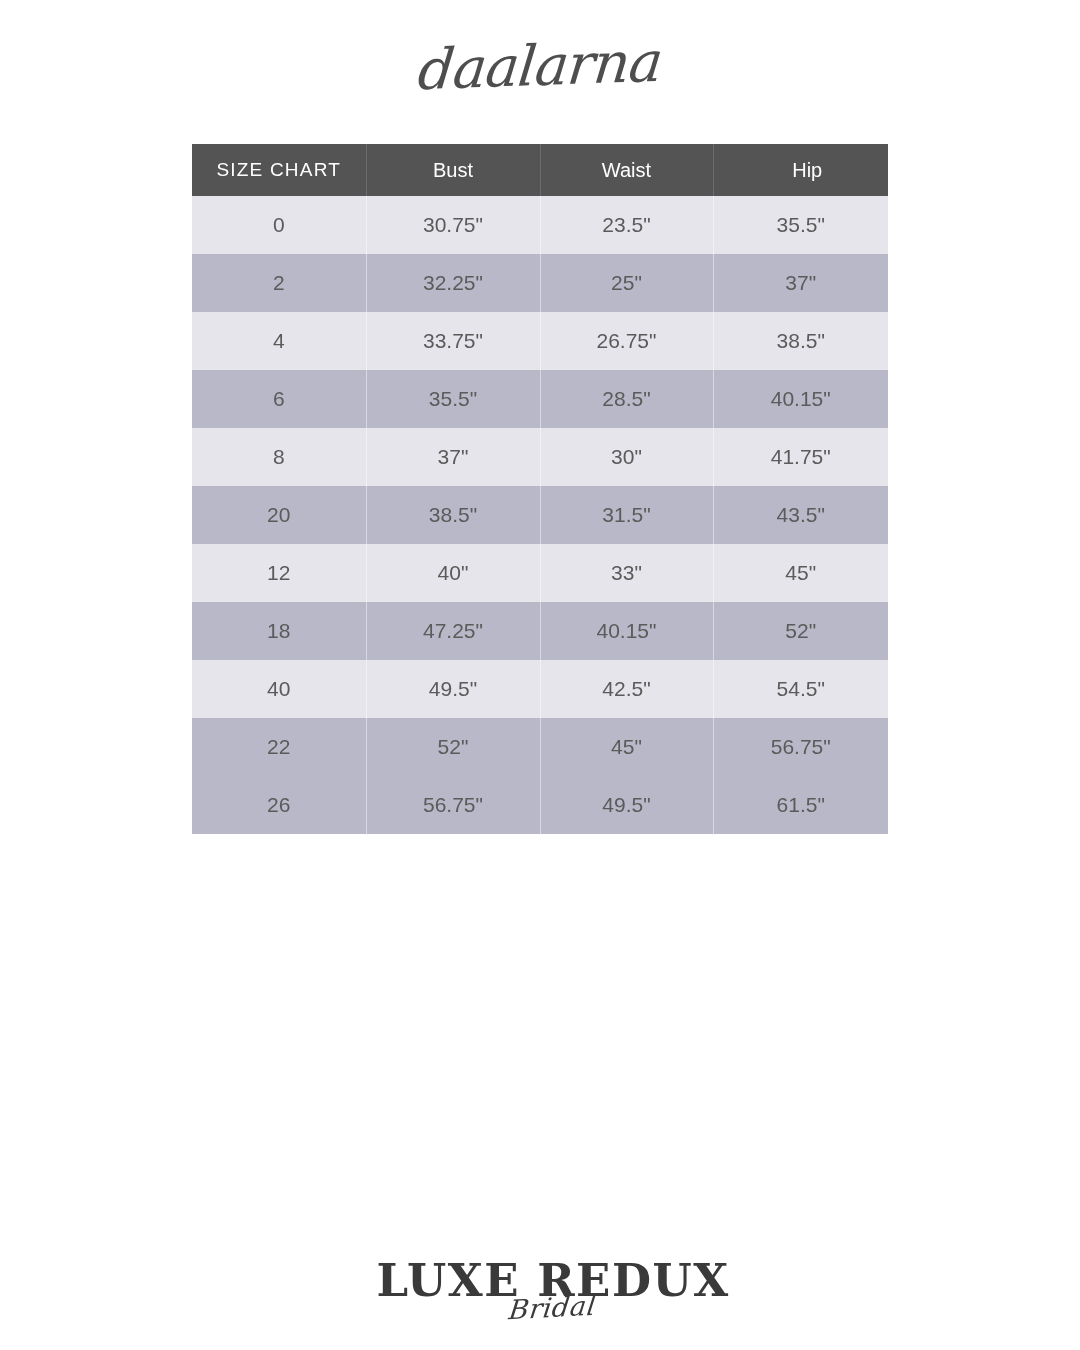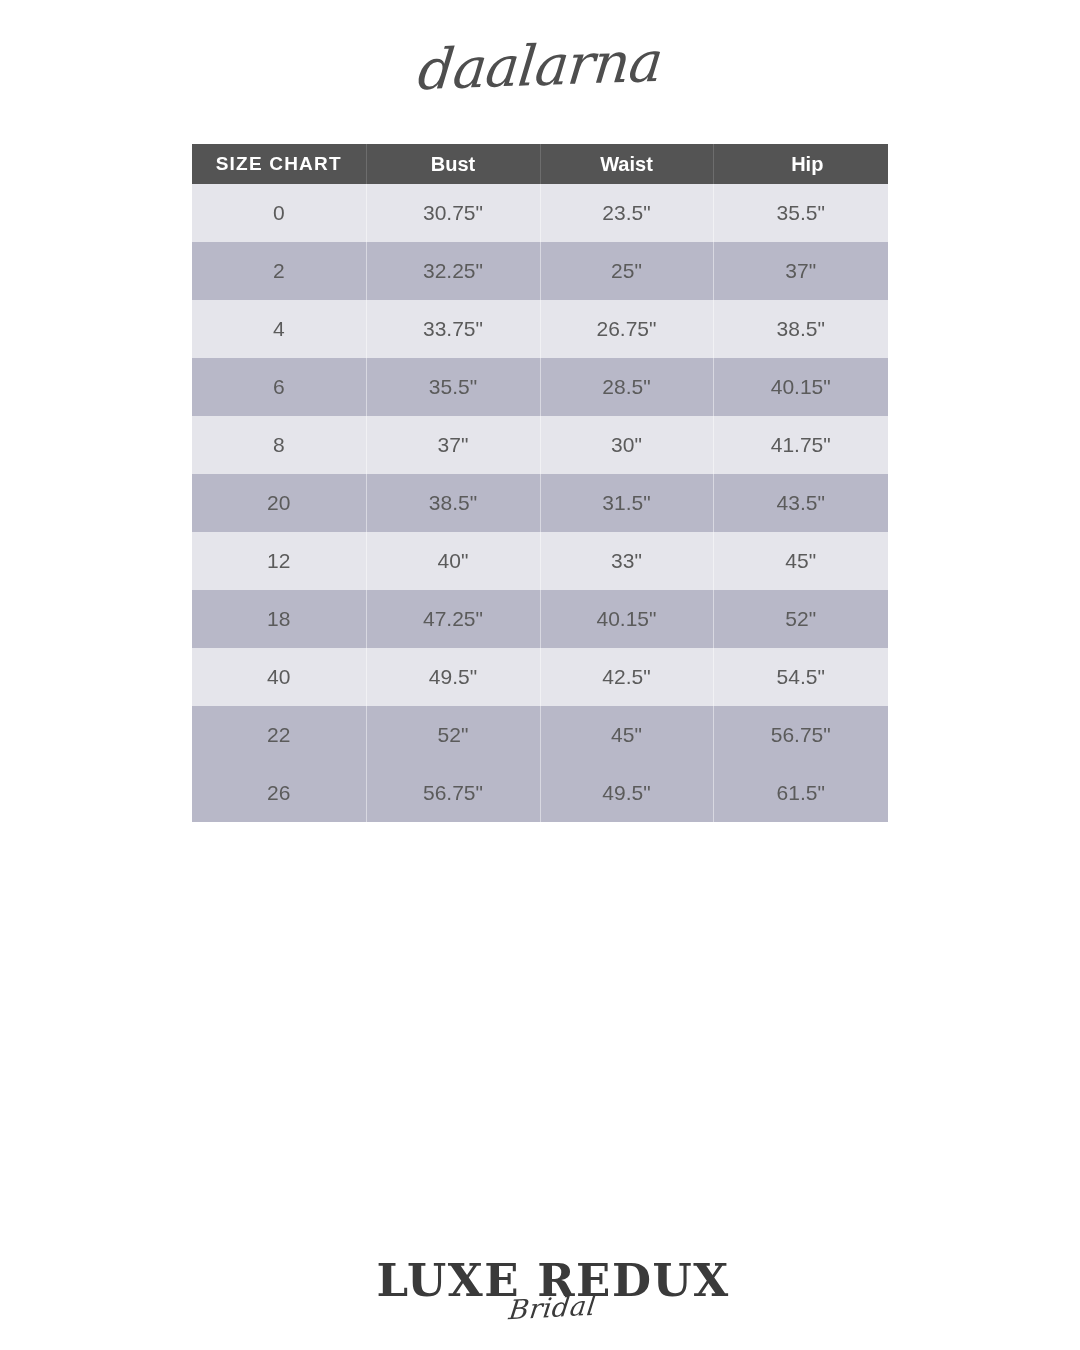--- a/index.html
+++ b/index.html
@@ -47,23 +47,23 @@
   }
 
   .chart-table col.c-size  { width: 174px; }
   .chart-table col.c-bust  { width: 174px; }
   .chart-table col.c-waist { width: 173px; }
   .chart-table col.c-hip   { width: 175px; }
 
   .chart-table thead th {
     background: #545454;
     color: #ffffff;
-    height: 40px;
+    height: 52px;
     font-size: 20px;
-    font-weight: 700;
+    font-weight: 400;
     text-align: center;
     vertical-align: middle;
     border-right: 1px solid #6d6d6d;
     margin-top: 15px;
   }
   .chart-table thead th:last-child { border-right: none; padding-left: 13px; }
   .chart-table thead th.h-size {
     font-size: 19px;
     letter-spacing: 1.2px;
   }

